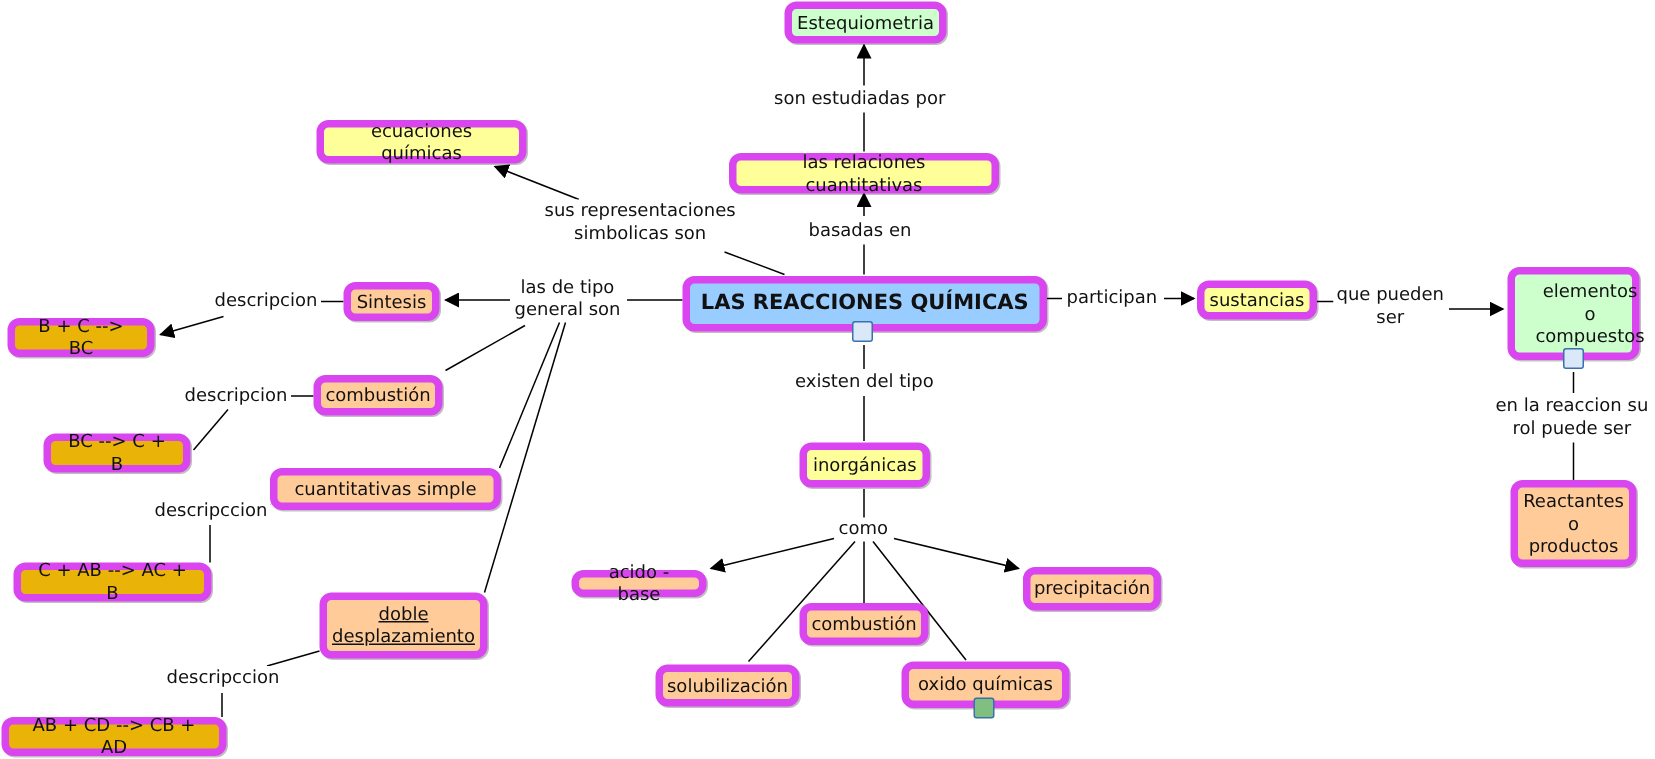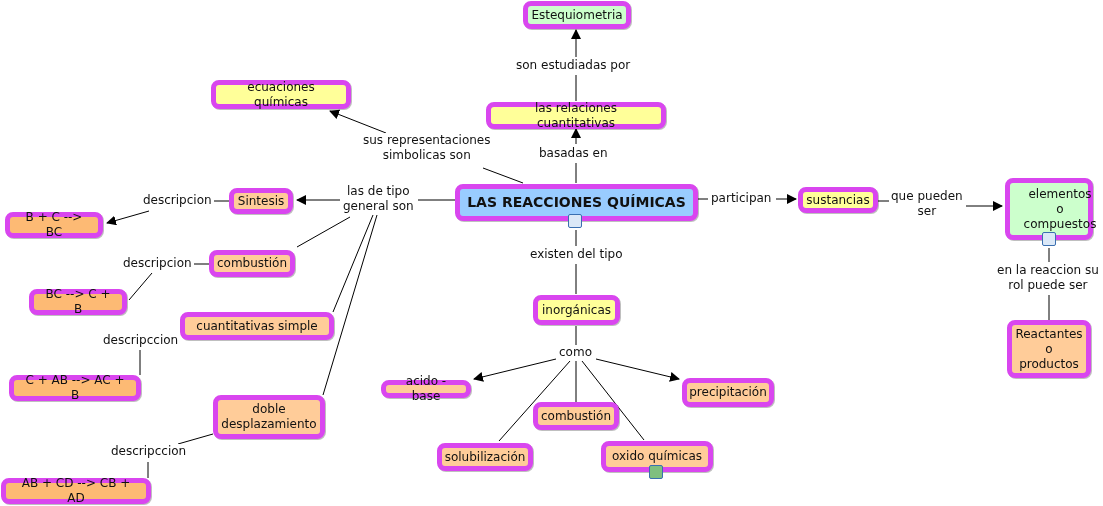--- a/index.html
+++ b/index.html
@@ -6,21 +6,21 @@
   body { width: 1103px; height: 506px; position: relative; overflow: hidden;
          font-family: "DejaVu Sans", sans-serif; font-size: 12px; color: #111; }
   #edges { position: absolute; left: 0; top: 0; width: 1103px; height: 506px; }
   .node { position: absolute; box-sizing: border-box; border: 5px solid #d946ef;
           border-radius: 8px; display: flex; align-items: center; justify-content: center;
           text-align: center; line-height: 15px; padding: 2px 6px; white-space: pre-line;
           box-shadow: 1px 1px 0 rgba(0,0,0,0.25); }
   .yellow { background: #ffff99; }
   .green  { background: #ccffcc; }
   .orange { background: #ffcc99; }
-  .gray   { background: #fdba74; }
+  .gray   { background: #eab308; }
   .blue   { background: #99ccff; font-weight: bold; font-size: 14px; }
   .label { position: absolute; background: #ffffff; text-align: center; white-space: pre-line;
            line-height: 15px; padding: 0 2px; }
   .res-icon { position: absolute; width: 14px; height: 14px; box-sizing: border-box;
               border: 1px solid #3a6fb0; border-radius: 2px; background: #dbe8f7; }
 </style>
 </head>
 <body>
 
 <svg id="edges" xmlns="http://www.w3.org/2000/svg">
@@ -85,21 +85,21 @@
 <div class="node yellow" style="left:211px;top:80px;width:140px;height:29px;">ecuaciones químicas</div>
 <div class="node blue" style="left:455px;top:184px;width:243px;height:37px;">LAS REACCIONES QUÍMICAS</div>
 <div class="res-icon" style="left:568px;top:214px;"></div>
 
 <div class="node orange" style="left:229px;top:188px;width:64px;height:26px;">Sintesis</div>
 <div class="node gray" style="left:5px;top:212px;width:98px;height:26px;">B + C --&gt; BC</div>
 <div class="node orange" style="left:209px;top:250px;width:86px;height:27px;">combustión</div>
 <div class="node gray" style="left:29px;top:289px;width:98px;height:26px;">BC --&gt; C + B</div>
 <div class="node orange" style="left:180px;top:312px;width:154px;height:28px;">cuantitativas simple</div>
 <div class="node gray" style="left:9px;top:375px;width:132px;height:26px;">C + AB --&gt; AC + B</div>
-<div class="node orange" style="left:213px;top:395px;width:112px;height:44px;">doble
+<div class="node orange" style="left:213px;top:395px;width:112px;height:44px;text-decoration:underline;">doble
 desplazamiento</div>
 <div class="node gray" style="left:1px;top:478px;width:150px;height:26px;">AB + CD --&gt; CB + AD</div>
 
 <div class="node yellow" style="left:798px;top:187px;width:80px;height:26px;">sustancias</div>
 <div class="node green" style="left:1005px;top:178px;width:88px;height:62px;padding-left:28px;">elementos
 o
 compuestos</div>
 <div class="res-icon" style="left:1042px;top:232px;"></div>
 <div class="node orange" style="left:1007px;top:320px;width:84px;height:58px;">Reactantes
 o

